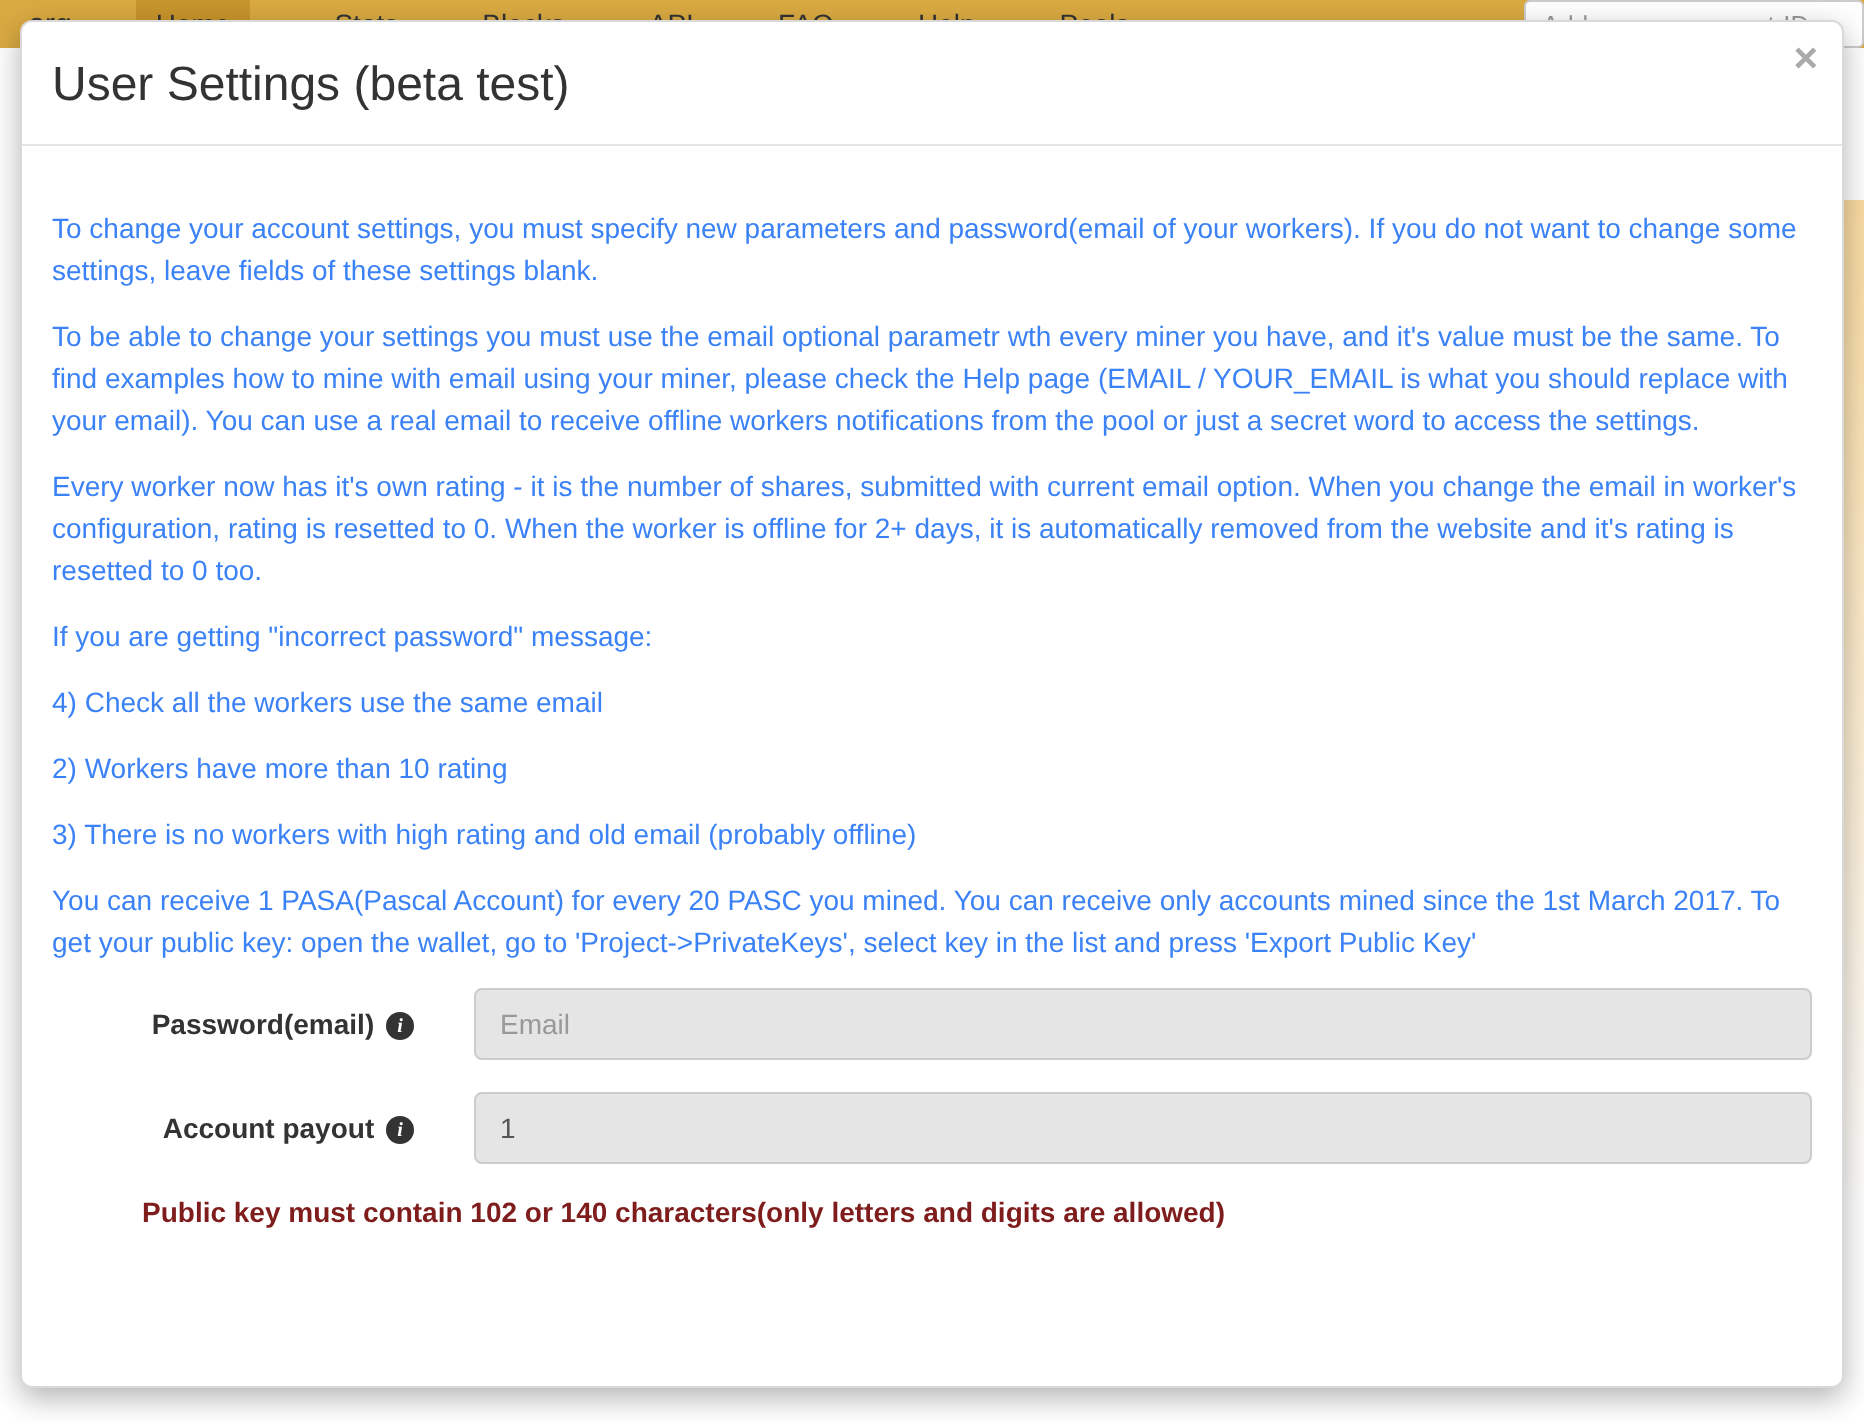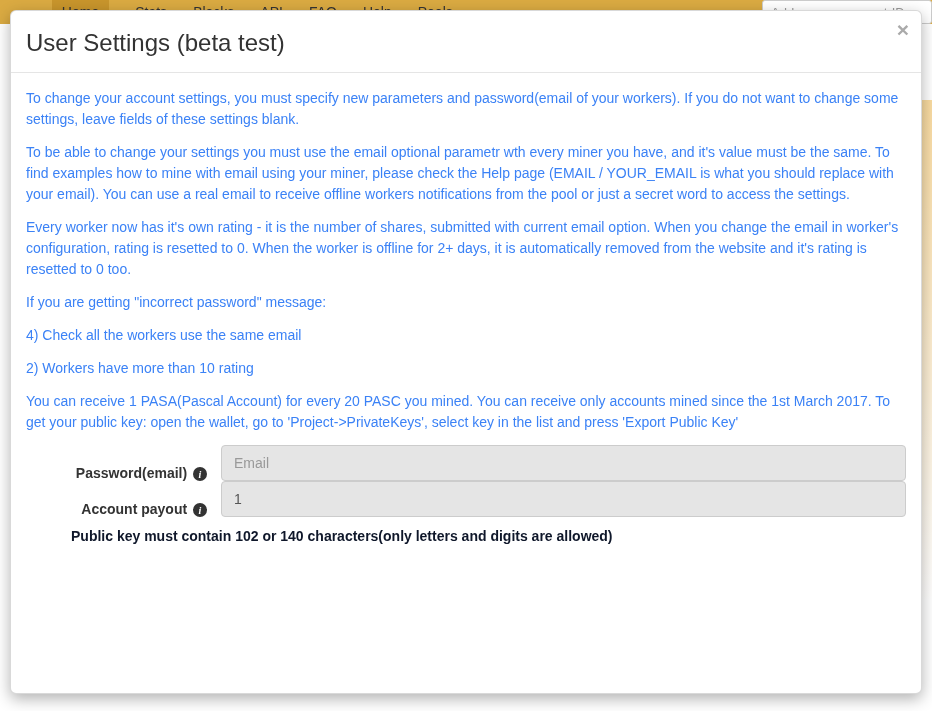--- a/index.html
+++ b/index.html
@@ -1,15 +1,15 @@
 <!DOCTYPE html>
 <html><head>
   <meta charset="utf-8">
   <style>
-    * { box-sizing: border-box; margin: 0; padding: 0; }
+    * { box-sizing: border-box; margin: 0; padding: 0; gap: 16px; }
     body {
       font-family: "Helvetica Neue", Helvetica, Arial, sans-serif;
       font-size: 14px;
       color: #333;
       background: #fff;
       width: 932px;
       height: 711px;
       overflow: hidden;
       position: relative;
     }
@@ -90,21 +90,22 @@
       padding: 15px;
       overflow-y: auto;
     }
     .modal-body p {
       margin-bottom: 12px;
       color: #3b82f6;
       line-height: 1.5;
     }
     .form-group {
       display: flex;
-      align-items: flex-end;
+      align-items: center;
+      margin-bottom: 16px;
     }
     .form-label {
       width: 195px;
       text-align: right;
       padding-right: 14px;
       font-weight: bold;
       font-size: 14px;
     }
     .info-icon {
       display: inline-flex;
@@ -131,21 +132,21 @@
       border: 1px solid #ccc;
       border-radius: 4px;
     }
     .form-control.focused {
       border-color: #66afe9;
       box-shadow: 0 0 8px rgba(102,175,233,0.5);
       outline: none;
     }
     .form-control::placeholder { color: #999; }
     .error-msg {
-      color: #0f172a;
+      color: #7f1d1d;
       font-weight: bold;
       font-size: 14px;
       margin-top: 11px;
       margin-bottom: 14px;
       padding-left: 45px;
     }
   </style>
 </head>
 <body>
 
@@ -174,20 +175,21 @@
     <h3 class="modal-title">User Settings (beta test)</h3>
     <button class="close-btn">×</button>
   </div>
   <div class="modal-body">
     <p>To change your account settings, you must specify new parameters and password(email of your workers). If you do not want to change some settings, leave fields of these settings blank.</p>
     <p>To be able to change your settings you must use the email optional parametr wth every miner you have, and it's value must be the same. To find examples how to mine with email using your miner, please check the Help page (EMAIL / YOUR_EMAIL is what you should replace with your email). You can use a real email to receive offline workers notifications from the pool or just a secret word to access the settings.</p>
     <p>Every worker now has it's own rating - it is the number of shares, submitted with current email option. When you change the email in worker's configuration, rating is resetted to 0. When the worker is offline for 2+ days, it is automatically removed from the website and it's rating is resetted to 0 too.</p>
     <p>If you are getting "incorrect password" message:</p>
     <p>4) Check all the workers use the same email</p>
     <p>2) Workers have more than 10 rating</p>
+    <p>3) There is no workers with high rating and old email (probably offline)</p>
     <p>You can receive 1 PASA(Pascal Account) for every 20 PASC you mined. You can receive only accounts mined since the 1st March 2017. To get your public key: open the wallet, go to 'Project-&gt;PrivateKeys', select key in the list and press 'Export Public Key'</p>
 
     <div class="form-group">
       <label class="form-label">
         <span>Password(email)</span>
         <span class="info-icon">i</span>
       </label>
       <input class="form-control" type="text" placeholder="Email" style="">
     </div>
 

